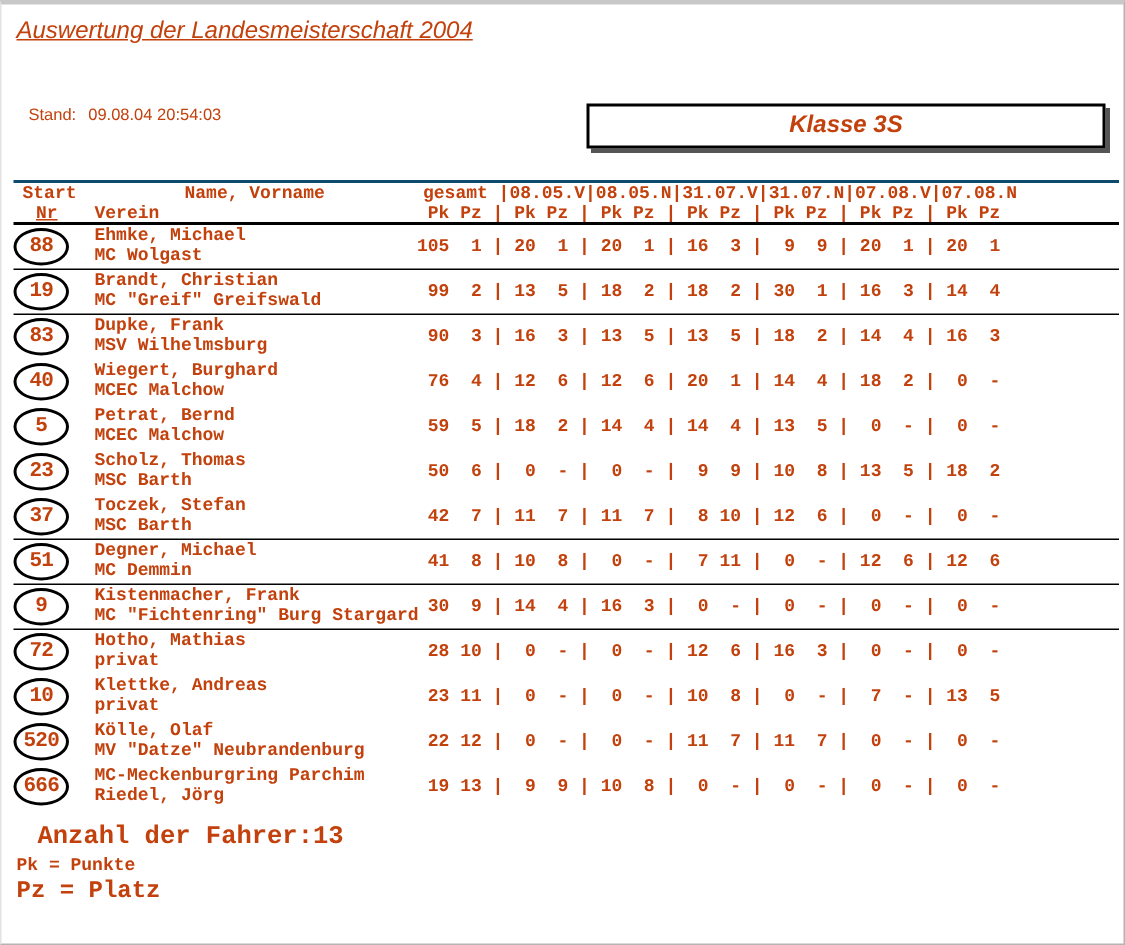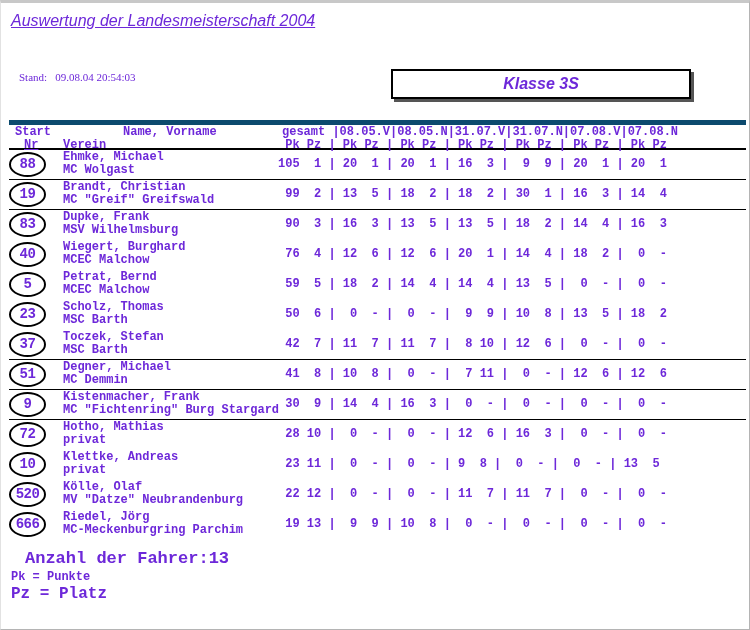--- a/index.html
+++ b/index.html
@@ -1,47 +1,47 @@
 <!DOCTYPE html>
 <html><head>
 <meta charset="utf-8">
 <style>
   * { margin:0; padding:0; box-sizing:border-box; }
   html,body { background:#ffffff; }
   .page {
     position:relative; width:750px; height:630px; background:#fff;
     border-top:3px solid #c8c8c8; border-left:1px solid #e2e2e2;
     border-right:1px solid #b4b4b4; border-bottom:1px solid #b4b4b4;
-    font-family:"Liberation Mono","DejaVu Sans Mono",monospace; color:#6d28d9;
+    font-family:"Liberation Mono","DejaVu Sans Mono",monospace; color:#c2410c;
     overflow:hidden;
   }
   .title {
     position:absolute; top:9px; left:10px;
     font-family:"Liberation Sans","DejaVu Sans",sans-serif;
     font-style:italic; font-size:16px; text-decoration:underline;
   }
   .stand {
     position:absolute; top:68px; left:18px;
-    font-family:Liberation Serif, serif; font-size:11px;
+    font-family:Liberation Sans, sans-serif; font-size:11px;
   }
   .stand .val { margin-left:8px; }
   .class-box {
-    position:absolute; top:66px; left:390px; width:300px; height:30px;
+    position:absolute; top:66px; left:390px; width:346px; height:30px;
     border:2px solid #000; background:#fff;
     box-shadow:3px 3px 0 #555;
     display:flex; align-items:center; justify-content:center;
   }
   .class-box span {
     font-family:"Liberation Sans","DejaVu Sans",sans-serif;
     font-weight:bold; font-style:italic; font-size:16px;
   }
   .tbl { position:absolute; left:8px; top:117px; width:737px; font-weight:bold; font-size:12px; line-height:13px; }
   .thead {
     position:relative; height:30px;
-    border-top:5px solid #0c4a6e; border-bottom:2px solid #000;
+    border-top:2px solid #0c4a6e; border-bottom:2px solid #000;
   }
   .thead .h { position:absolute; white-space:pre; }
   .h-start { left:6px; top:1px; }
   .h-nr    { left:15px; top:14px;text-decoration:underline; }
   .h-name  { left:66px; top:1px;margin-left:48px; }
   .h-verein{ left:54px; top:14px; }
   .h-line1 { left:273px; top:1px; }
   .h-line2 { left:269px; top:14px; }
   .row { position:relative; height:30px; }
   .row.rule-after { border-bottom:1px solid #000; }
@@ -152,34 +152,34 @@
             <span>72</span>
           </span>
           <div class="who"><div>Hotho, Mathias</div><div>privat</div></div>
           <pre class="scores"> 28 10 |  0  - |  0  - | 12  6 | 16  3 |  0  - |  0  - </pre>
         </div>
         <div class="row">
           <span class="oval">
             <span>10</span>
           </span>
           <div class="who"><div>Klettke, Andreas</div><div>privat</div></div>
-          <pre class="scores"> 23 11 |  0  - |  0  - | 9  8 |  0  - |  0  - | 13  5 </pre>
+          <pre class="scores"> 23 11 |  0  - |  0  - | 10  8 |  0  - |  7  - | 13  5 </pre>
         </div>
         <div class="row">
           <span class="oval">
             <span>520</span>
           </span>
           <div class="who"><div>Kölle, Olaf</div><div>MV "Datze" Neubrandenburg</div></div>
           <pre class="scores"> 22 12 |  0  - |  0  - | 11  7 | 11  7 |  0  - |  0  - </pre>
         </div>
         <div class="row">
           <span class="oval">
             <span>666</span>
           </span>
-          <div class="who"><div>Riedel, Jörg</div><div>MC-Meckenburgring Parchim</div></div>
+          <div class="who"><div>MC-Meckenburgring Parchim</div><div>Riedel, Jörg</div></div>
           <pre class="scores"> 19 13 |  9  9 | 10  8 |  0  - |  0  - |  0  - |  0  - </pre>
         </div>
       </div>
   </div>
 
   <div class="footer-anzahl">Anzahl der Fahrer:13</div>
   <div class="footer-leg1">Pk = Punkte</div>
   <div class="footer-leg2">Pz = Platz</div>
 
 </div>

